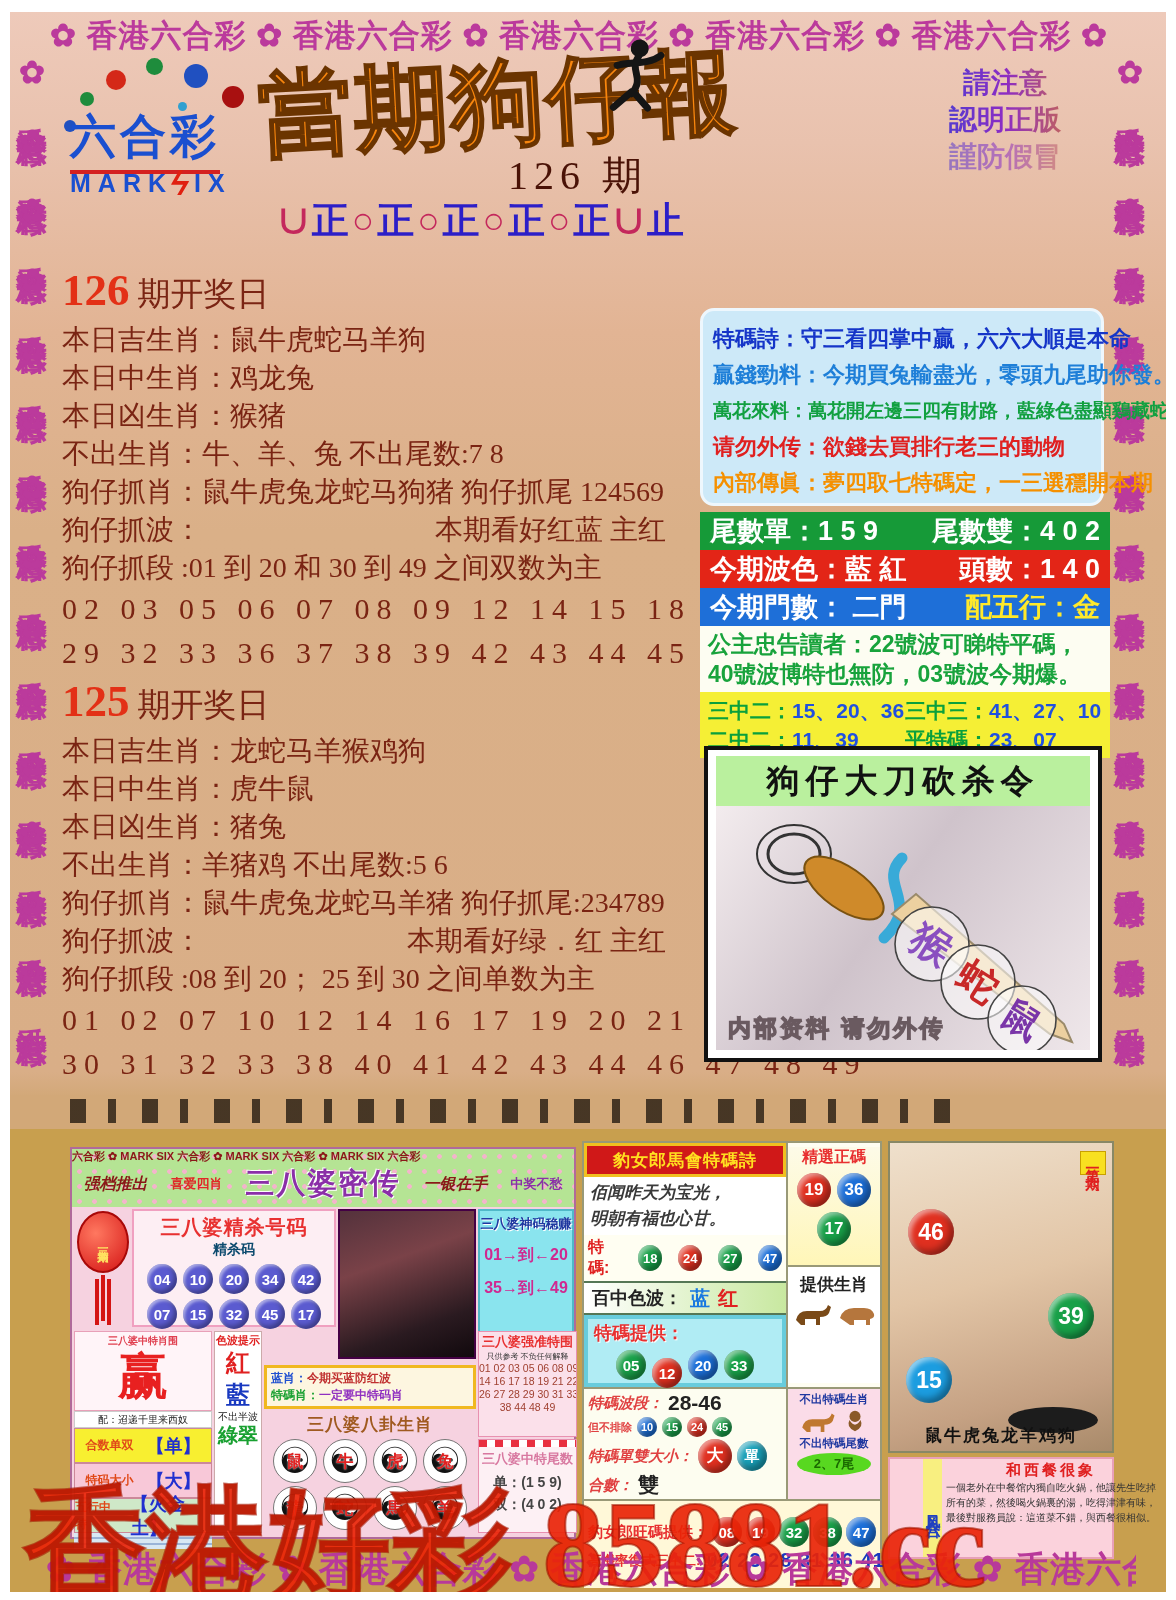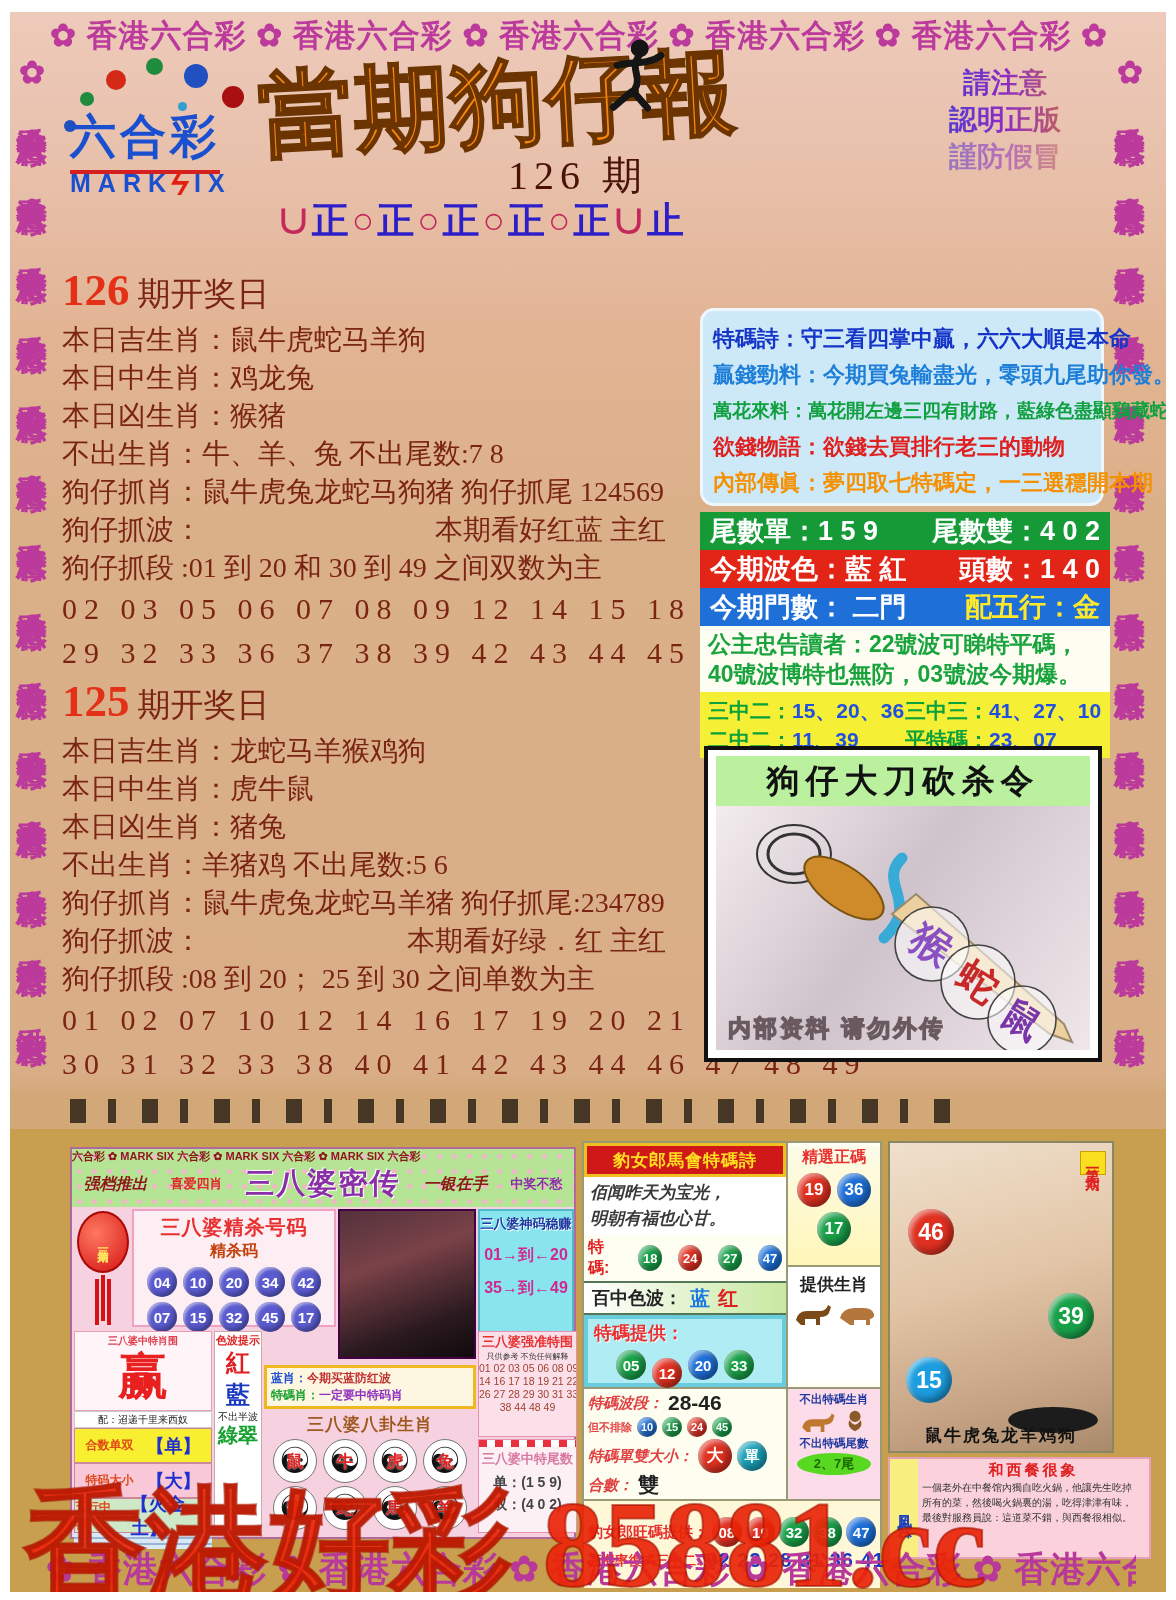--- a/index.html
+++ b/index.html
@@ -68,21 +68,21 @@
   .p-red{color:#e02828;font-size:13px;font-weight:bold;}
   .p-title{color:#8b2fa8;font-size:29px;font-weight:bold;text-shadow:1px 1px 0 #fff,-1px -1px 0 #fff;letter-spacing:2px;font-family:"Liberation Serif",serif;}
   .p-purp{color:#8b2fa8;font-size:13px;font-weight:bold;}
   .c38body{position:relative;height:328px;}
   .lantern{position:absolute;left:5px;top:4px;width:52px;height:118px;}
   .lan-ball{width:48px;height:58px;background:radial-gradient(circle at 35% 35%,#ff7860,#d41414);border-radius:50%;border:2px solid #a80808;display:flex;align-items:center;justify-content:center;}
   .lan-ball span{writing-mode:vertical-rl;color:#ffe260;font-size:11px;font-weight:bold;line-height:12px;}
   .lan-tassel{width:4px;height:46px;background:#d41414;margin:2px auto 0;box-shadow:6px 4px 0 #d41414,-6px 4px 0 #d41414;}
   .killp{position:absolute;left:60px;top:2px;width:204px;height:118px;background:#fdeef3;border:2px solid #f0a0c0;box-sizing:border-box;text-align:center;}
   .killp .t{color:#e83030;font-size:20px;font-weight:bold;margin-top:3px;letter-spacing:1px;}
-  .killp .s{color:#c2410c;font-size:16px;font-weight:bold;}
+  .killp .s{color:#0c4a6e;font-size:14px;font-weight:bold;}
   .brow{display:flex;justify-content:center;gap:6px;margin-top:5px;}
   .bball{width:30px;height:30px;border-radius:50%;background:#5b5bd0;color:#fff;font-size:15px;font-weight:bold;display:flex;align-items:center;justify-content:center;box-shadow:inset -3px -3px 5px rgba(0,0,0,.35),inset 2px 2px 3px rgba(255,255,255,.5);}
   .photo1{position:absolute;left:266px;top:2px;width:138px;height:150px;background:linear-gradient(160deg,#54323c 0%,#7a4248 35%,#2a1a20 75%,#11090d 100%);border:2px solid #404;box-sizing:border-box;}
   .steady{position:absolute;left:406px;top:2px;width:96px;height:150px;background:#8ae4ee;border:2px solid #50b8c8;box-sizing:border-box;text-align:center;}
   .steady .t{color:#2038a0;font-size:13px;font-weight:bold;margin:4px 0 8px;text-shadow:1px 1px 0 #fff;}
   .steady .v{color:#d02890;font-size:16px;font-weight:bold;margin:12px 0;}
   .lcol{position:absolute;left:2px;top:124px;width:138px;}
   .winb{background:#fff4f8;border:1px solid #e8a0b8;text-align:center;height:78px;}
   .winb .t{color:#e04050;font-size:10px;font-weight:bold;margin-top:2px;}
   .winb .big{color:#e82020;font-size:50px;font-weight:bold;line-height:56px;font-family:"Liberation Serif",serif;}
@@ -149,21 +149,21 @@
   .comborow{display:flex;align-items:center;gap:6px;white-space:nowrap;margin-top:2px;}
   .comborow .l{color:#e83030;font-size:13.5px;font-weight:bold;}
   .comborow .v{color:#1838c0;font-size:20px;font-weight:bold;letter-spacing:1px;}
 
   .rightcol{position:absolute;left:878px;top:46px;width:226px;height:420px;}
   .photo2{position:relative;width:226px;height:312px;background:linear-gradient(165deg,#efe0cc 0%,#e2c5a6 45%,#c5a183 80%,#a88a6a 100%);border:2px solid #886;box-sizing:border-box;overflow:hidden;}
   .stool{position:absolute;right:14px;bottom:18px;width:90px;height:26px;background:#1c1c1c;border-radius:50%;}
   .itag{position:absolute;right:6px;top:8px;background:#f8e020;color:#e02020;writing-mode:vertical-rl;font-size:14px;font-weight:bold;padding:6px 3px;letter-spacing:2px;border:1px solid #c8a000;}
   .pball{position:absolute;}
   .caption{position:absolute;left:0;bottom:4px;width:100%;text-align:center;color:#111;font-size:17px;font-weight:bold;letter-spacing:2px;font-family:"Liberation Serif",serif;}
-  .storybox{position:absolute;left:0;top:316px;width:263px;height:102px;background:#fbd2dc;border:2px solid #e8a0b8;box-sizing:border-box;display:flex;}
+  .storybox{position:absolute;left:0;top:316px;width:226px;height:102px;background:#fbd2dc;border:2px solid #e8a0b8;box-sizing:border-box;display:flex;padding-left:33px;}
   .sideur{width:28px;background:#f8ef80;display:flex;align-items:center;justify-content:center;}
   .sideur span{writing-mode:vertical-rl;color:#2040c0;font-size:15px;font-weight:bold;letter-spacing:3px;}
   .stext{flex:1;padding:2px 4px;}
   .stext .t{color:#e02020;font-size:15px;font-weight:bold;text-align:center;letter-spacing:3px;}
   .stext .p{color:#333;font-size:10px;line-height:15px;font-family:"Liberation Serif",serif;white-space:nowrap;}
 
   .watermark{position:absolute;left:14px;top:1452px;width:1160px;font-size:122px;font-weight:bold;color:rgba(233,36,8,.92);z-index:40;letter-spacing:0px;white-space:nowrap;font-family:"Liberation Serif",serif;-webkit-text-stroke:2px rgba(160,20,0,.6);}
 </style>
 </head>
 <body>
@@ -236,21 +236,21 @@
         </div>
       <div class="ln">狗仔抓段 :08 到 20； 25 到 30 之间单数为主</div>
       <div class="nums">01 02 07 10 12 14 16 17 19 20 21 22 26 28 29</div>
       <div class="nums">30 31 32 33 38 40 41 42 43 44 46 47 48 49</div>
     </div>
 
     <div class="poembox">
       <div class="prow" style="color:#1535c8;"><span>特碼詩：</span><span>守三看四掌中贏，六六大順是本命</span></div>
       <div class="prow" style="color:#1e7fd8;"><span>贏錢勁料：</span><span>今期買兔輸盡光，零頭九尾助你發。</span></div>
       <div class="prow" style="color:#11a040;font-size:19px;"><span>萬花來料：</span><span>萬花開左邊三四有財路，藍綠色盡顯鷄藏蛇尾</span></div>
-      <div class="prow" style="color:#e02020;"><span>欲錢物語：</span><span>欲錢去買排行老三的動物</span></div>
+      <div class="prow" style="color:#e02020;"><span>请勿外传：</span><span>欲錢去買排行老三的動物</span></div>
       <div class="prow" style="color:#f59000;"><span>內部傳眞：</span><span>夢四取七特碼定，一三選穩開本期</span></div>
     </div>
 
     <div class="statbox">
       <div class="srow sg">
           <span>尾數單：1 5 9</span>
           <span>尾數雙：4 0 2</span>
         </div>
       <div class="srow sr">
           <span>今期波色：藍 紅</span>

